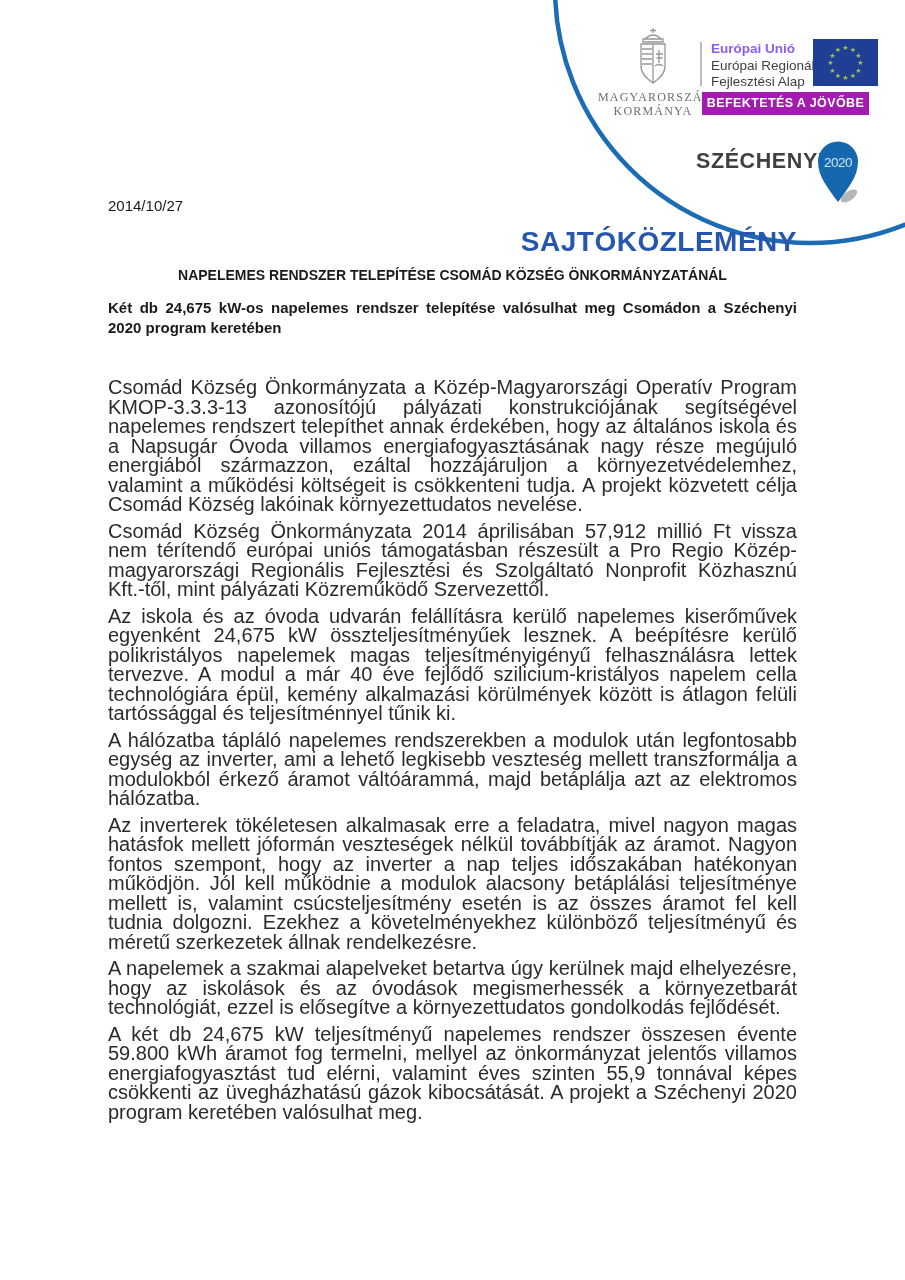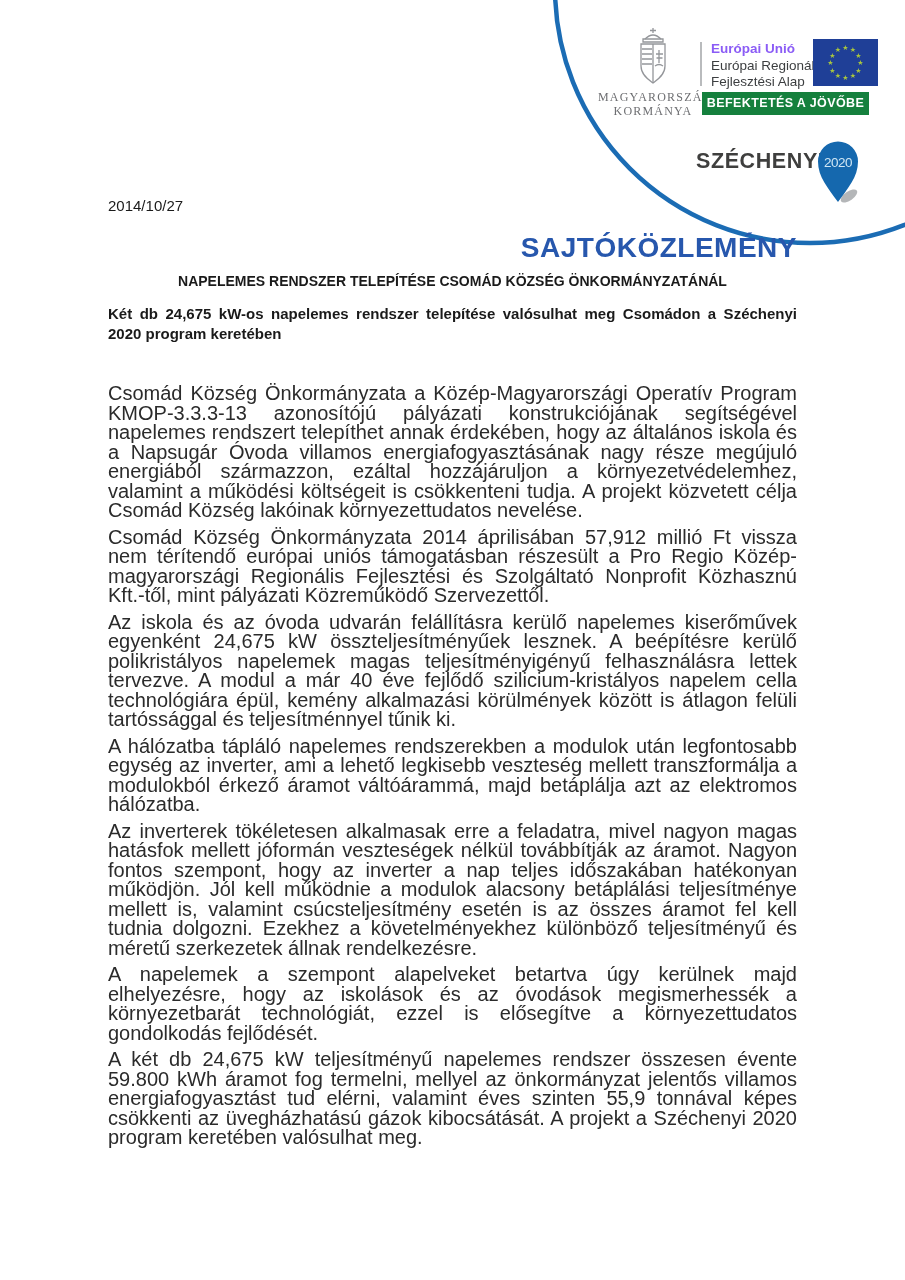--- a/index.html
+++ b/index.html
@@ -56,21 +56,21 @@
   .eu-flag {
     position: absolute;
     left: 813px; top: 39px;
     width: 65px; height: 47px;
   }
 
   .eu-banner {
     position: absolute;
     left: 702px; top: 92px;
     width: 167px; height: 23px;
-    background: #15803d;
+    background: #a21caf;
     color: #ffffff;
     font-size: 12.5px;
     font-weight: bold;
     letter-spacing: 0.4px;
     text-align: center;
     line-height: 23px;
     white-space: nowrap;
   }
 
   .szechenyi-word {
@@ -90,21 +90,21 @@
   
   .content {
     position: absolute;
     left: 108px; top: 196px;
     width: 689px;
   }
   .doc-date {
     font-size: 15px;
     line-height: 19px;
     color: #1a1a1a;
-    margin-bottom: 16px;
+    margin-bottom: 10px;
   }
   .doc-org {
     font-size: 15px;
     font-weight: bold;
     line-height: 19px;
     color: #1a1a1a;
     margin-bottom: 38px;
   }
   .doc-title {
     font-size: 28px;
@@ -203,18 +203,18 @@
     <div class="doc-date">2014/10/27</div>
     <h1 class="doc-title">SAJTÓKÖZLEMÉNY</h1>
     <div class="doc-headline">NAPELEMES RENDSZER TELEPÍTÉSE CSOMÁD KÖZSÉG ÖNKORMÁNYZATÁNÁL</div>
     <div class="doc-lead">Két db 24,675 kW-os napelemes rendszer telepítése valósulhat meg Csomádon a Széchenyi 2020 program keretében</div>
     <div class="doc-paragraphs">
       <p>Csomád Község Önkormányzata a Közép-Magyarországi Operatív Program KMOP-3.3.3-13 azonosítójú pályázati konstrukciójának segítségével napelemes rendszert telepíthet annak érdekében, hogy az általános iskola és a Napsugár Óvoda villamos energiafogyasztásának nagy része megújuló energiából származzon, ezáltal hozzájáruljon a környezetvédelemhez, valamint a működési költségeit is csökkenteni tudja. A projekt közvetett célja Csomád Község lakóinak környezettudatos nevelése.</p>
       <p>Csomád Község Önkormányzata 2014 áprilisában 57,912 millió Ft vissza nem térítendő európai uniós támogatásban részesült a Pro Regio Közép-magyarországi Regionális Fejlesztési és Szolgáltató Nonprofit Közhasznú Kft.-től, mint pályázati Közreműködő Szervezettől.</p>
       <p>Az iskola és az óvoda udvarán felállításra kerülő napelemes kiserőművek egyenként 24,675 kW összteljesítményűek lesznek. A beépítésre kerülő polikristályos napelemek magas teljesítményigényű felhasználásra lettek tervezve. A modul a már 40 éve fejlődő szilicium-kristályos napelem cella technológiára épül, kemény alkalmazási körülmények között is átlagon felüli tartóssággal és teljesítménnyel tűnik ki.</p>
       <p>A hálózatba tápláló napelemes rendszerekben a modulok után legfontosabb egység az inverter, ami a lehető legkisebb veszteség mellett transzformálja a modulokból érkező áramot váltóárammá, majd betáplálja azt az elektromos hálózatba.</p>
       <p>Az inverterek tökéletesen alkalmasak erre a feladatra, mivel nagyon magas hatásfok mellett jóformán veszteségek nélkül továbbítják az áramot. Nagyon fontos szempont, hogy az inverter a nap teljes időszakában hatékonyan működjön. Jól kell működnie a modulok alacsony betáplálási teljesítménye mellett is, valamint csúcsteljesítmény esetén is az összes áramot fel kell tudnia dolgozni. Ezekhez a követelményekhez különböző teljesítményű és méretű szerkezetek állnak rendelkezésre.</p>
-      <p>A napelemek a szempont alapelveket betartva úgy kerülnek majd elhelyezésre, hogy az iskolások és az óvodások megismerhessék a környezetbarát technológiát, ezzel is elősegítve a környezettudatos gondolkodás fejlődését.</p>
+      <p>A napelemek a szakmai alapelveket betartva úgy kerülnek majd elhelyezésre, hogy az iskolások és az óvodások megismerhessék a környezetbarát technológiát, ezzel is elősegítve a környezettudatos gondolkodás fejlődését.</p>
       <p>A két db 24,675 kW teljesítményű napelemes rendszer összesen évente 59.800 kWh áramot fog termelni, mellyel az önkormányzat jelentős villamos energiafogyasztást tud elérni, valamint éves szinten 55,9 tonnával képes csökkenti az üvegházhatású gázok kibocsátását. A projekt a Széchenyi 2020 program keretében valósulhat meg.</p>
     </div>
   </div>
 
 </div>
 
 </body></html>

